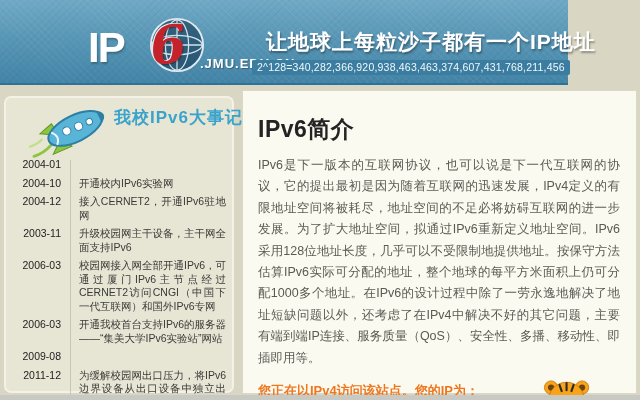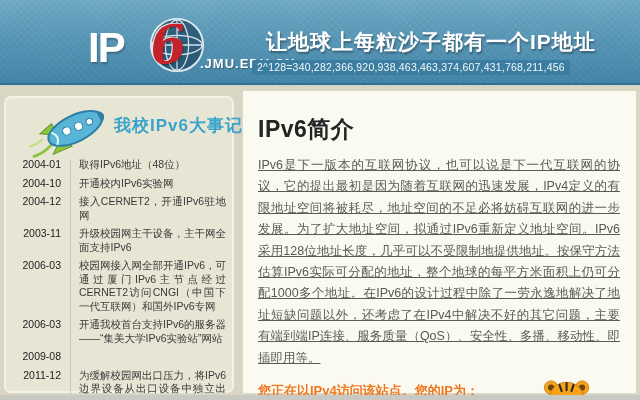--- a/index.html
+++ b/index.html
@@ -5,21 +5,21 @@
   * { margin:0; padding:0; box-sizing:border-box; }
   html,body { width:640px; height:400px; overflow:hidden; }
   body {
     position:relative;
     background:#d9d6c3;
     font-family:"Liberation Sans","DejaVu Sans",sans-serif;
   }
 
   
   .header {
-    position:absolute; left:0; top:0; width:640px; height:85px;
+    position:absolute; left:0; top:0; width:568px; height:85px;
     background:
       repeating-linear-gradient(45deg, rgba(255,255,255,0.045) 0 1px, transparent 1px 5px),
       repeating-linear-gradient(-45deg, rgba(0,0,0,0.03) 0 1px, transparent 1px 5px),
       linear-gradient(#6fa9c5 0%, #5997b6 45%, #4284a7 100%);
     border-bottom:2px solid #2f7296;
   }
   .logo { position:absolute; left:88px; top:16px; width:190px; height:62px; cursor:pointer; }
   .logo-ip {
     position:absolute; left:0; top:8px;
     font-size:42px; font-weight:bold; color:#fff; letter-spacing:-2px;
@@ -55,21 +55,21 @@
 
   
   .sidebar {
     position:absolute; left:4px; top:96px; width:230px; height:297px;
     background:#e7e5d4;
     border:2px solid #f4f2e6;
     border-radius:7px;
   }
   .rocket { position:absolute; left:20px; top:-4px; width:88px; height:74px; }
   .sidebar-title {
-    position:absolute; left:108px; top:16px;
+    position:absolute; left:108px; top:8px;
     font-size:17px; font-weight:bold; color:#3aa3cb;
     letter-spacing:1px; white-space:nowrap;
   }
   .timeline {
     position:absolute; left:0; top:60px; width:226px;
     list-style:none;
   }
   .timeline:before {
     content:""; position:absolute; left:64px; top:2px; bottom:2px;
     width:1px; background:#c9c6b2;
@@ -92,21 +92,20 @@
     border:1px solid #dbd8c8;
     padding:13px 16px 0 15px;
   }
   .page-title {
     font-size:23px; font-weight:bold; color:#232323; letter-spacing:0.5px;
     margin:10px 0 10px 0;
   }
   .intro {
     font-size:12.5px; line-height:21.4px; color:#5b5b55;
     text-align:justify;
-    text-decoration:underline;
   }
   .notice-block { margin-top:13px; }
   .tiger-box {
     float:right; width:135px; height:96px; margin-top:-10px;
     text-align:center;
   }
   .tiger-box svg { width:62px; height:86px; margin-left:28px; }
   .access {
     font-size:13px; font-weight:bold; color:#ee7720; line-height:17px;
     padding-bottom:7px;
@@ -151,21 +150,20 @@
       <circle cx="55" cy="37.5" r="4.2" fill="#fff" stroke="#2d7ea3" stroke-width="1"></circle>
       <circle cx="67" cy="38" r="3.3" fill="#fff" stroke="#2d7ea3" stroke-width="1"></circle>
       <path d="M27 31 q7 7 0 14" fill="none" stroke="#eaf6fb" stroke-width="2"></path>
     </g>
   </svg>
   <div class="sidebar-title">我校IPv6大事记</div>
 
   <ul class="timeline">
     <li>
       <span class="tl-date">2004-01</span>
-      <span class="tl-text">取得IPv6地址（48位）</span>
     </li>
     <li>
       <span class="tl-date">2004-10</span>
       <span class="tl-text">开通校内IPv6实验网</span>
     </li>
     <li>
       <span class="tl-date">2004-12</span>
       <span class="tl-text">接入CERNET2，开通IPv6驻地网</span>
     </li>
     <li>

